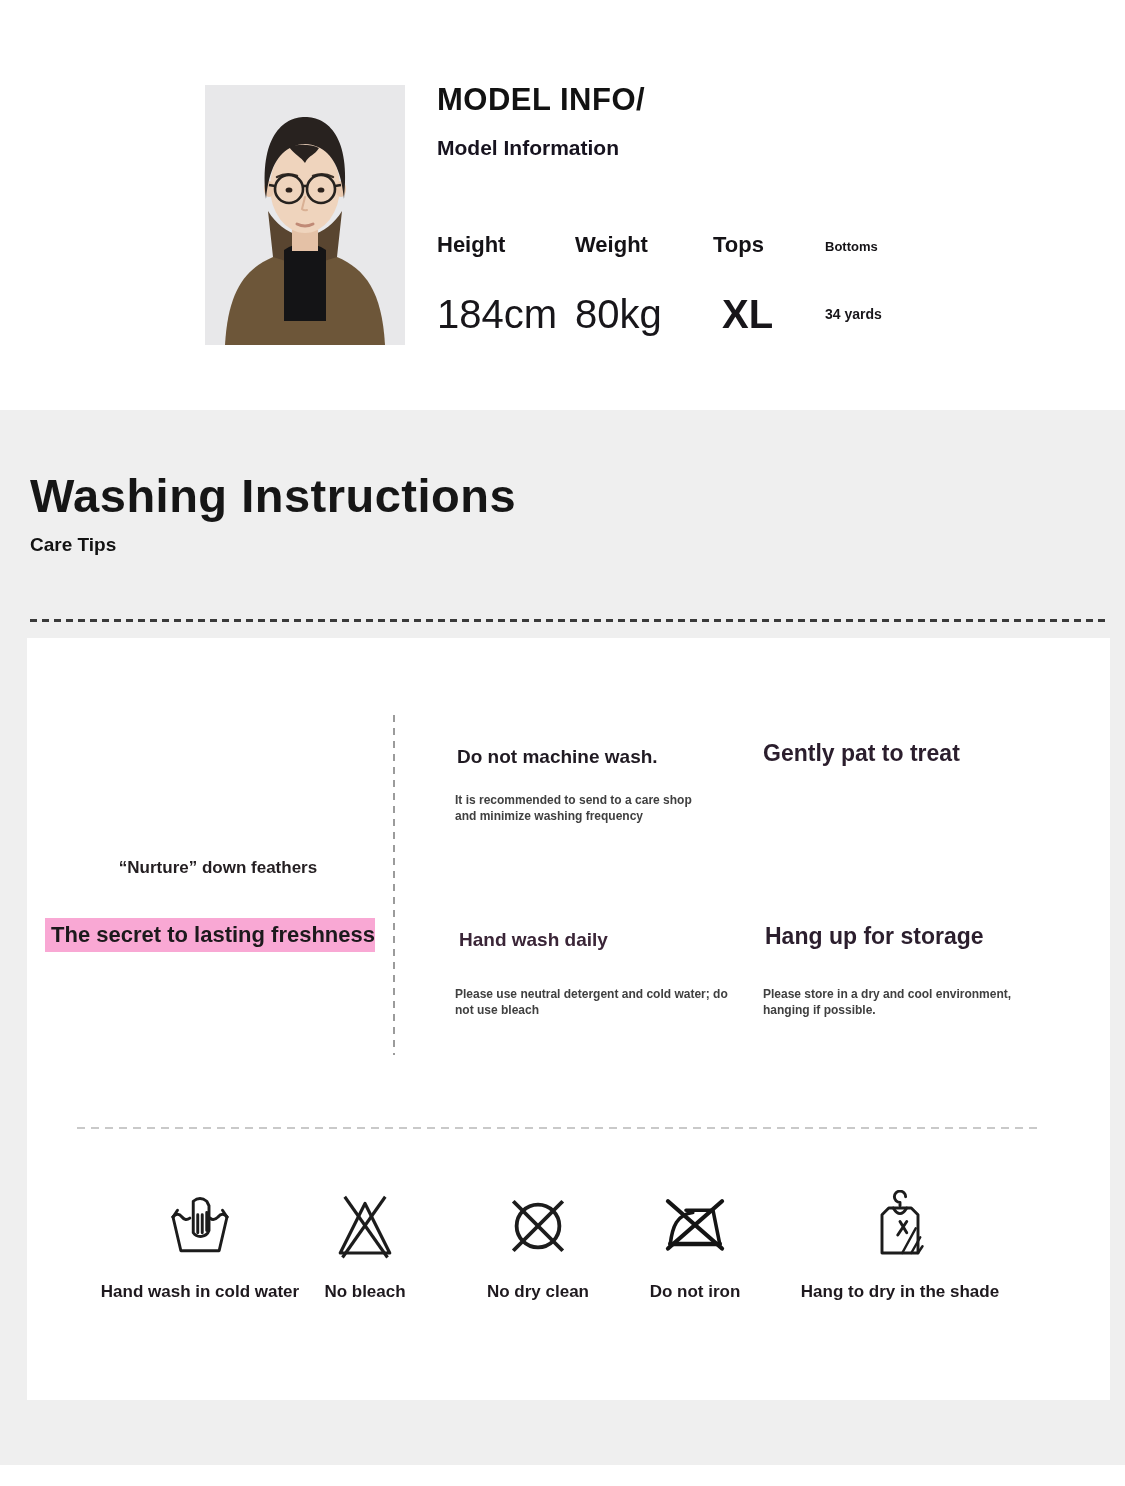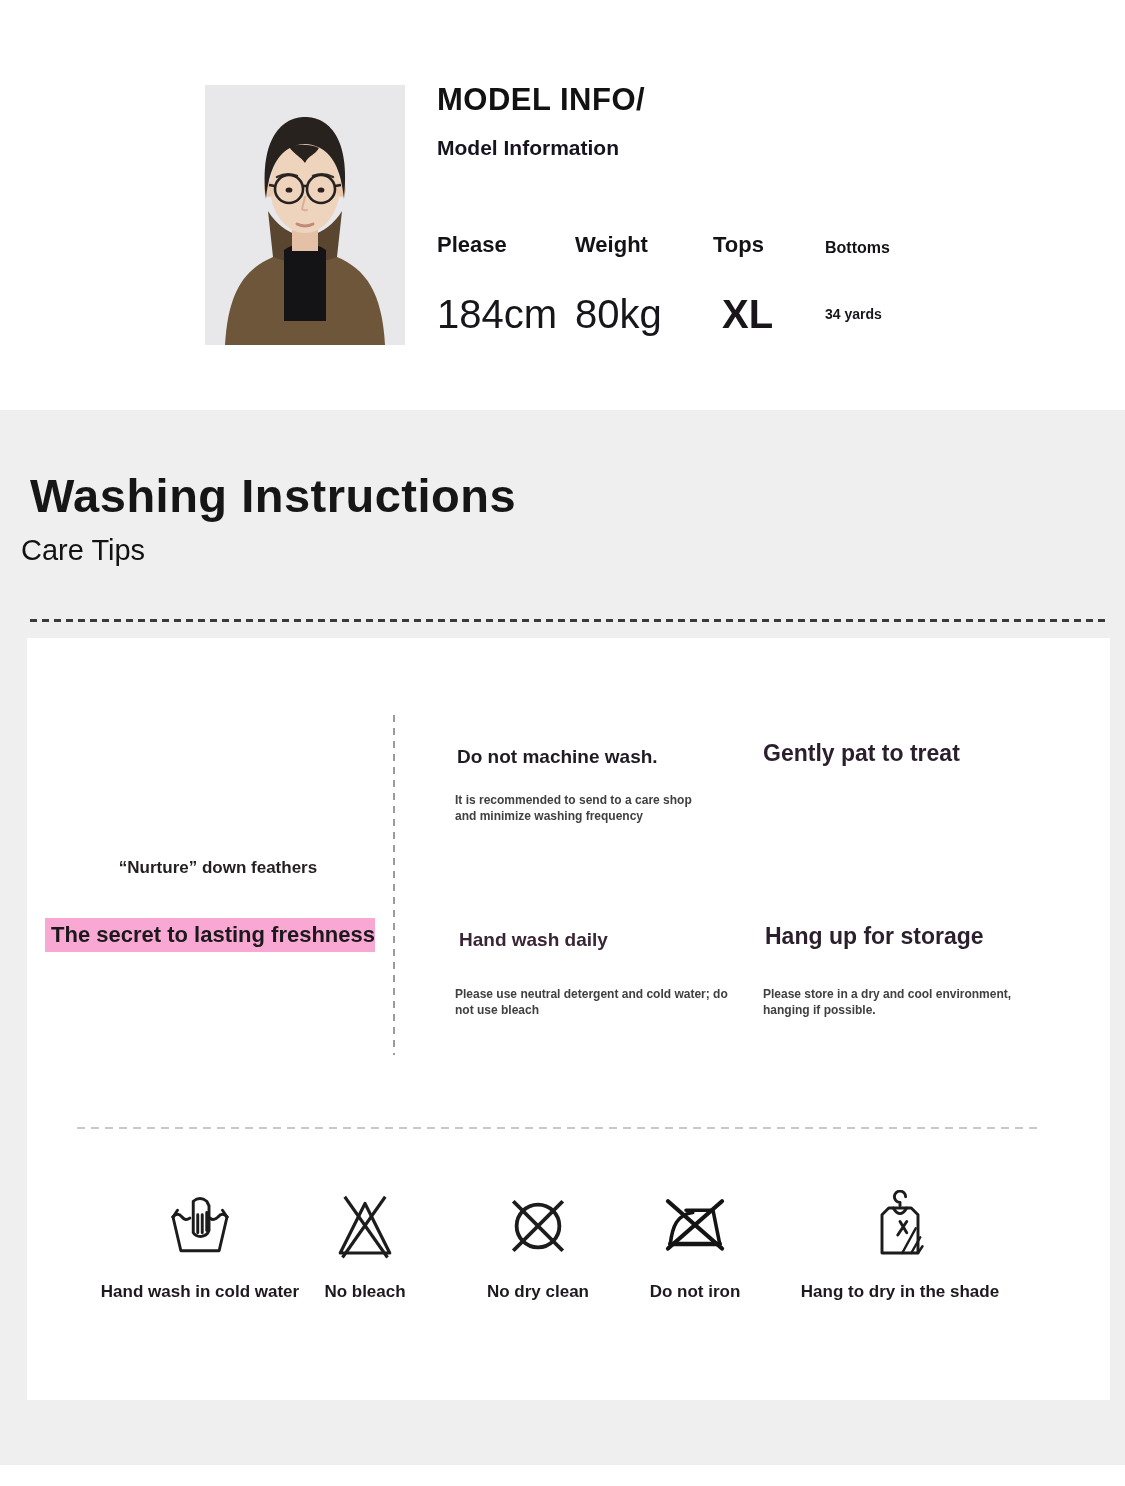--- a/index.html
+++ b/index.html
@@ -10,30 +10,30 @@
     color: #1d1a1d;
   }
   .abs { position: absolute; }
 
   
   .model-photo { left: 205px; top: 85px; width: 200px; height: 260px; }
   .model-photo svg { display: block; width: 100%; height: 100%; }
   .model-title { left: 437px; top: 82px; font-size: 31px; font-weight: 700; color: #121212; letter-spacing: 0.5px; }
   .model-subtitle { left: 437px; top: 136px; font-size: 21px; font-weight: 700; color: #17131f; }
   .stat-label { top: 232px; font-size: 22px; font-weight: 700; color: #141216; }
-  .stat-label.small { font-size: 16px; top: 239px; }
+  .stat-label.small { font-size: 13px; top: 239px; }
   .stat-value { top: 292px; font-size: 40px; font-weight: 500; color: #18161a; }
   .stat-value.xl { font-weight: 600; }
   .stat-value.small { font-size: 14px; font-weight: 700; top: 306px; }
   .col-0 { left: 437px; } .col-1 { left: 575px; } .col-2 { left: 713px; } .col-3 { left: 825px; }
 
   
   .care-band { left: 0; top: 410px; width: 1125px; height: 1179px; background: #efefef; }
   .care-title { left: 30px; top: 58px; font-size: 47px; font-weight: 800; color: #161616; letter-spacing: 0.5px; }
-  .care-subtitle { left: 21px; top: 124px; font-size: 29px; font-weight: 400; color: #121212; }
+  .care-subtitle { left: 30px; top: 124px; font-size: 19px; font-weight: 700; color: #121212; }
   .dash-dark {
     left: 30px; top: 209px; width: 1080px; height: 3px;
     background: repeating-linear-gradient(90deg, #3a3a3a 0 7px, transparent 7px 12px);
   }
 
   
   .care-card { left: 27px; top: 228px; width: 1083px; height: 762px; background: #ffffff; }
   .v-dash {
     left: 366px; top: 77px; width: 2px; height: 340px;
     background: repeating-linear-gradient(180deg, #9b9b9b 0 7px, transparent 7px 13px);
@@ -102,21 +102,21 @@
     <ellipse cx="116" cy="105" rx="3.4" ry="2.6" fill="#2c211c"></ellipse>
 
     <path d="M100 112 q-2 8 -3 12 q2 2 5 1" stroke="#d9b094" stroke-width="2" fill="none" stroke-linecap="round"></path>
     <path d="M92 139 q8 4 16 0" stroke="#c08a76" stroke-width="3" fill="none" stroke-linecap="round"></path>
   </svg>
 </div>
 
 <div class="abs model-title">MODEL INFO/</div>
 <div class="abs model-subtitle">Model Information</div>
 
-<div class="abs stat-label col-0">Please</div>
+<div class="abs stat-label col-0">Height</div>
 <div class="abs stat-label col-1">Weight</div>
 <div class="abs stat-label col-2">Tops</div>
 <div class="abs stat-label small col-3">Bottoms</div>
 
 <div class="abs stat-value col-0">184cm</div>
 <div class="abs stat-value col-1">80kg</div>
 <div class="abs stat-value xl col-2" style="left:722px;">XL</div>
 <div class="abs stat-value small col-3">34 yards</div>
 
 <div class="abs care-band">

